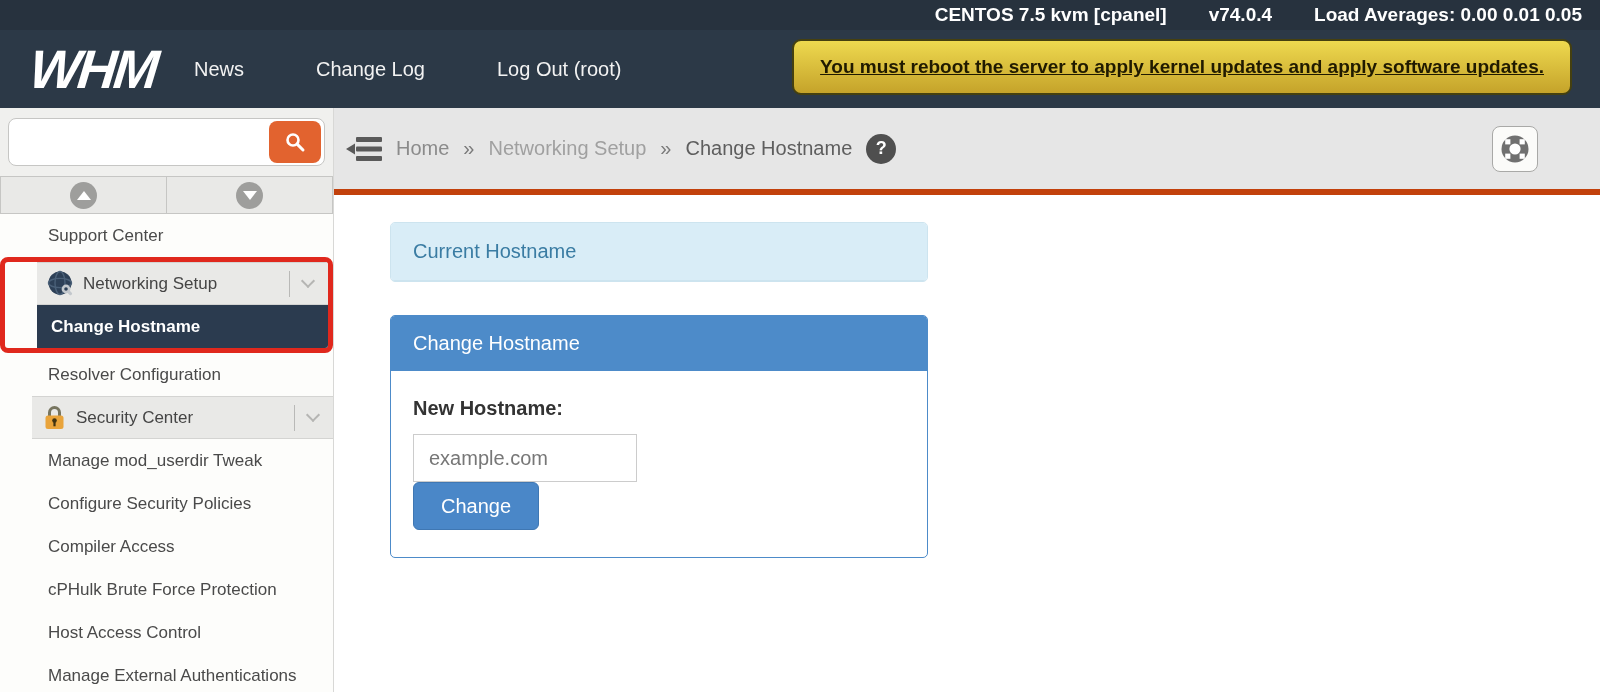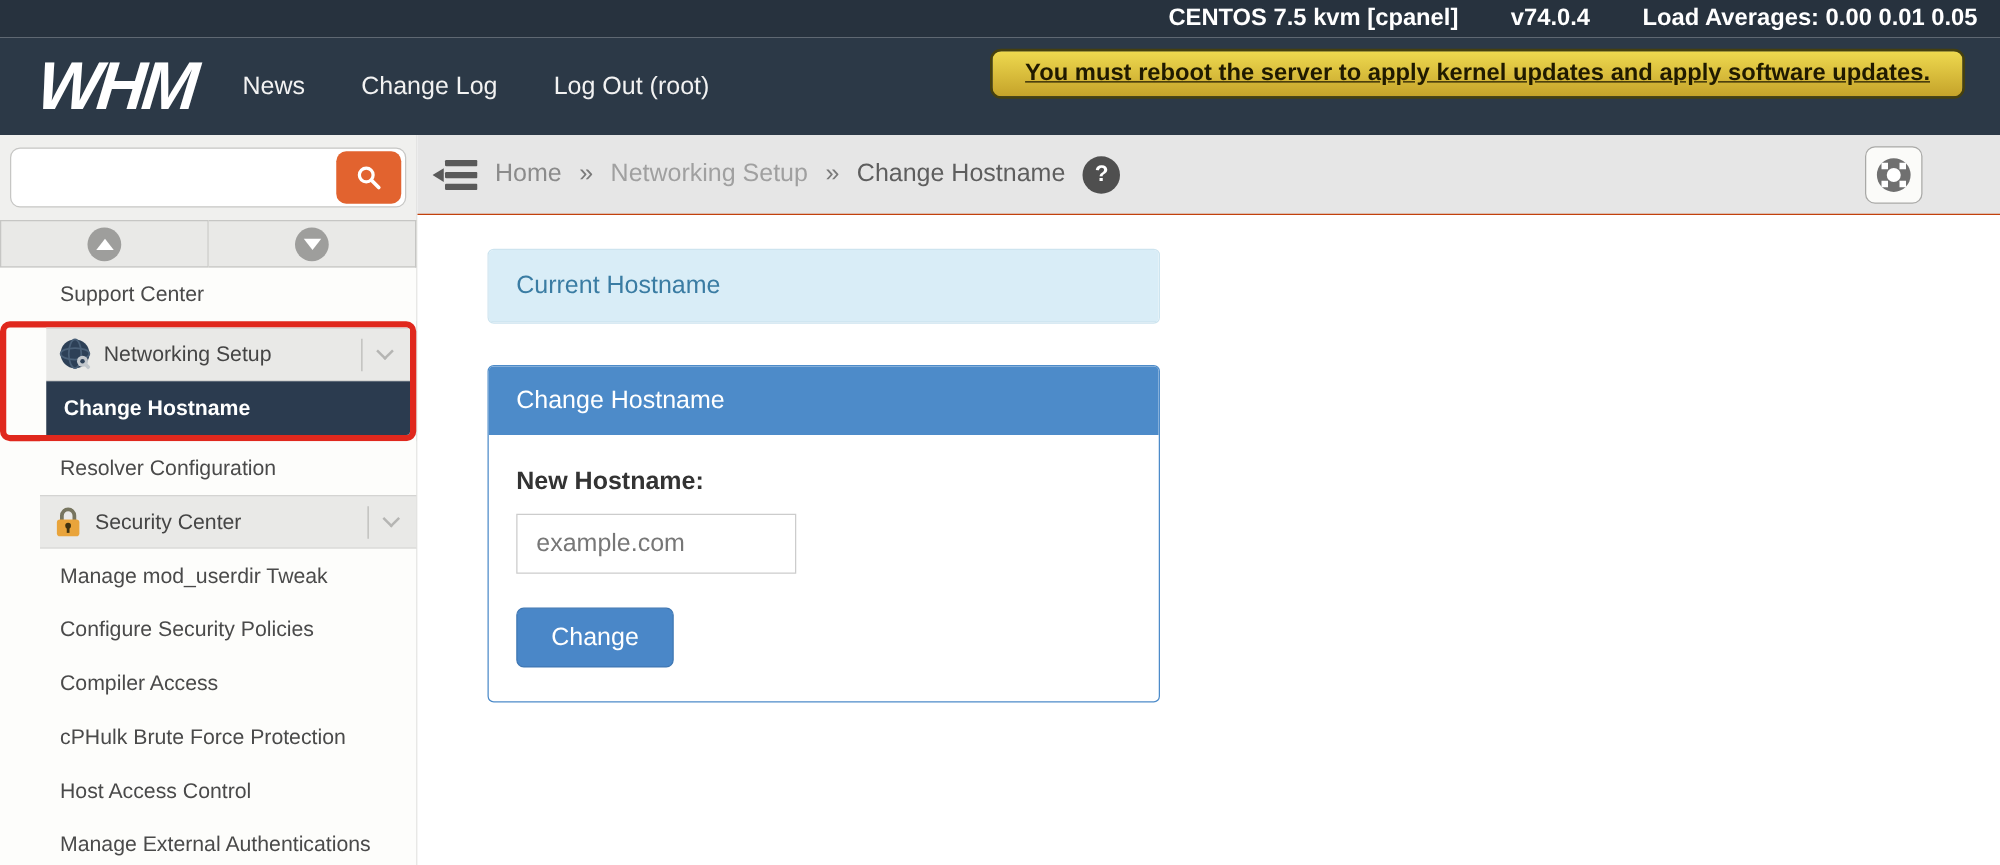--- a/index.html
+++ b/index.html
@@ -22,24 +22,24 @@
   .navbar {
     height: 78px; background: #2c3947;
     display: flex; align-items: center; position: relative;
   }
   .logo {
     margin-left: 30px; color: #fff;
     font-size: 54px; font-weight: bold; font-style: italic;
     letter-spacing: -3px; transform: skewX(-6deg);
     line-height: 1; cursor: pointer; user-select: none;
   }
-  .nav-links { display: flex; align-items: flex-start; margin-left: 38px; gap: 45px; }
+  .nav-links { display: flex; align-items: flex-start; margin-left: 38px; gap: 72px; }
   .nav-link { color: #f2f2f2; font-size: 20px; cursor: pointer; text-decoration: none; }
   .alert-banner {
-    position: absolute; right: 28px; top: 9px; height: 40px;
+    position: absolute; right: 28px; top: 9px; height: 56px;
     display: flex; align-items: center; padding: 0 26px;
     background: linear-gradient(#eed94f, #c5a32a);
     border: 2px solid #45400f; border-radius: 9px;
     font-size: 19px; font-weight: bold; color: #201a00;
     text-decoration: underline; cursor: pointer; white-space: nowrap;
   }
 
   
   .body-row { display: flex; height: 584px; }
   .sidebar { width: 334px; flex: 0 0 334px; border-right: 1px solid #d8d8d6; background: #fdfdfb; }
@@ -95,21 +95,21 @@
     width: 10px; height: 10px;
     border-right: 2px solid #b5b5b3; border-bottom: 2px solid #b5b5b3;
     transform: rotate(45deg); margin-top: -5px;
   }
   .annotated {
     border: 5px solid #e0281d; border-radius: 8px; overflow: hidden;
   }
 
   
   .breadcrumb-bar {
-    height: 64px; background: #e6e6e6; border-bottom: 1px solid #c2410c;
+    height: 87px; background: #e6e6e6; border-bottom: 6px solid #c2410c;
     display: flex; align-items: center; padding: 0 0 0 12px; gap: 14px;
   }
   .collapse-btn { background: none; border: none; padding: 0; cursor: pointer; display: flex; align-items: center; }
   .crumb { font-size: 20px; text-decoration: none; }
   .crumb.link { color: #8b8b8b; cursor: pointer; }
   .crumb.link.lighter { color: #a0a0a0; }
   .crumb.current { color: #5e5e5e; }
   .crumb-sep { color: #7a7a7a; font-size: 20px; }
   .help-circle {
     width: 30px; height: 30px; border-radius: 50%; background: #4f4f4f;
@@ -137,21 +137,21 @@
   .panel-primary .bd { padding: 26px 22px 27px; }
   .form-label { font-size: 20px; font-weight: bold; color: #333; }
   .hostname-input {
     display: block; margin-top: 14px; width: 224px; height: 48px;
     border: 1px solid #ccc; border-radius: 0; padding: 0 15px;
     font-size: 20px; color: #333; outline: none;
     font-family: "Liberation Sans", sans-serif;
   }
   .hostname-input::placeholder { color: #777; }
   .change-btn {
-    display: block; margin-top: 27px; height: 48px; padding: 0 27px;
+    display: block; height: 48px; padding: 0 27px;
     background: #4a87c8; border: 1px solid #3f77b3; border-radius: 6px;
     color: #fff; font-size: 20px; cursor: pointer;
     font-family: "Liberation Sans", sans-serif;
   }
 </style>
 </head>
 <body>
 
 <div class="topbar">
   <span>CENTOS 7.5 kvm [cpanel]</span>

